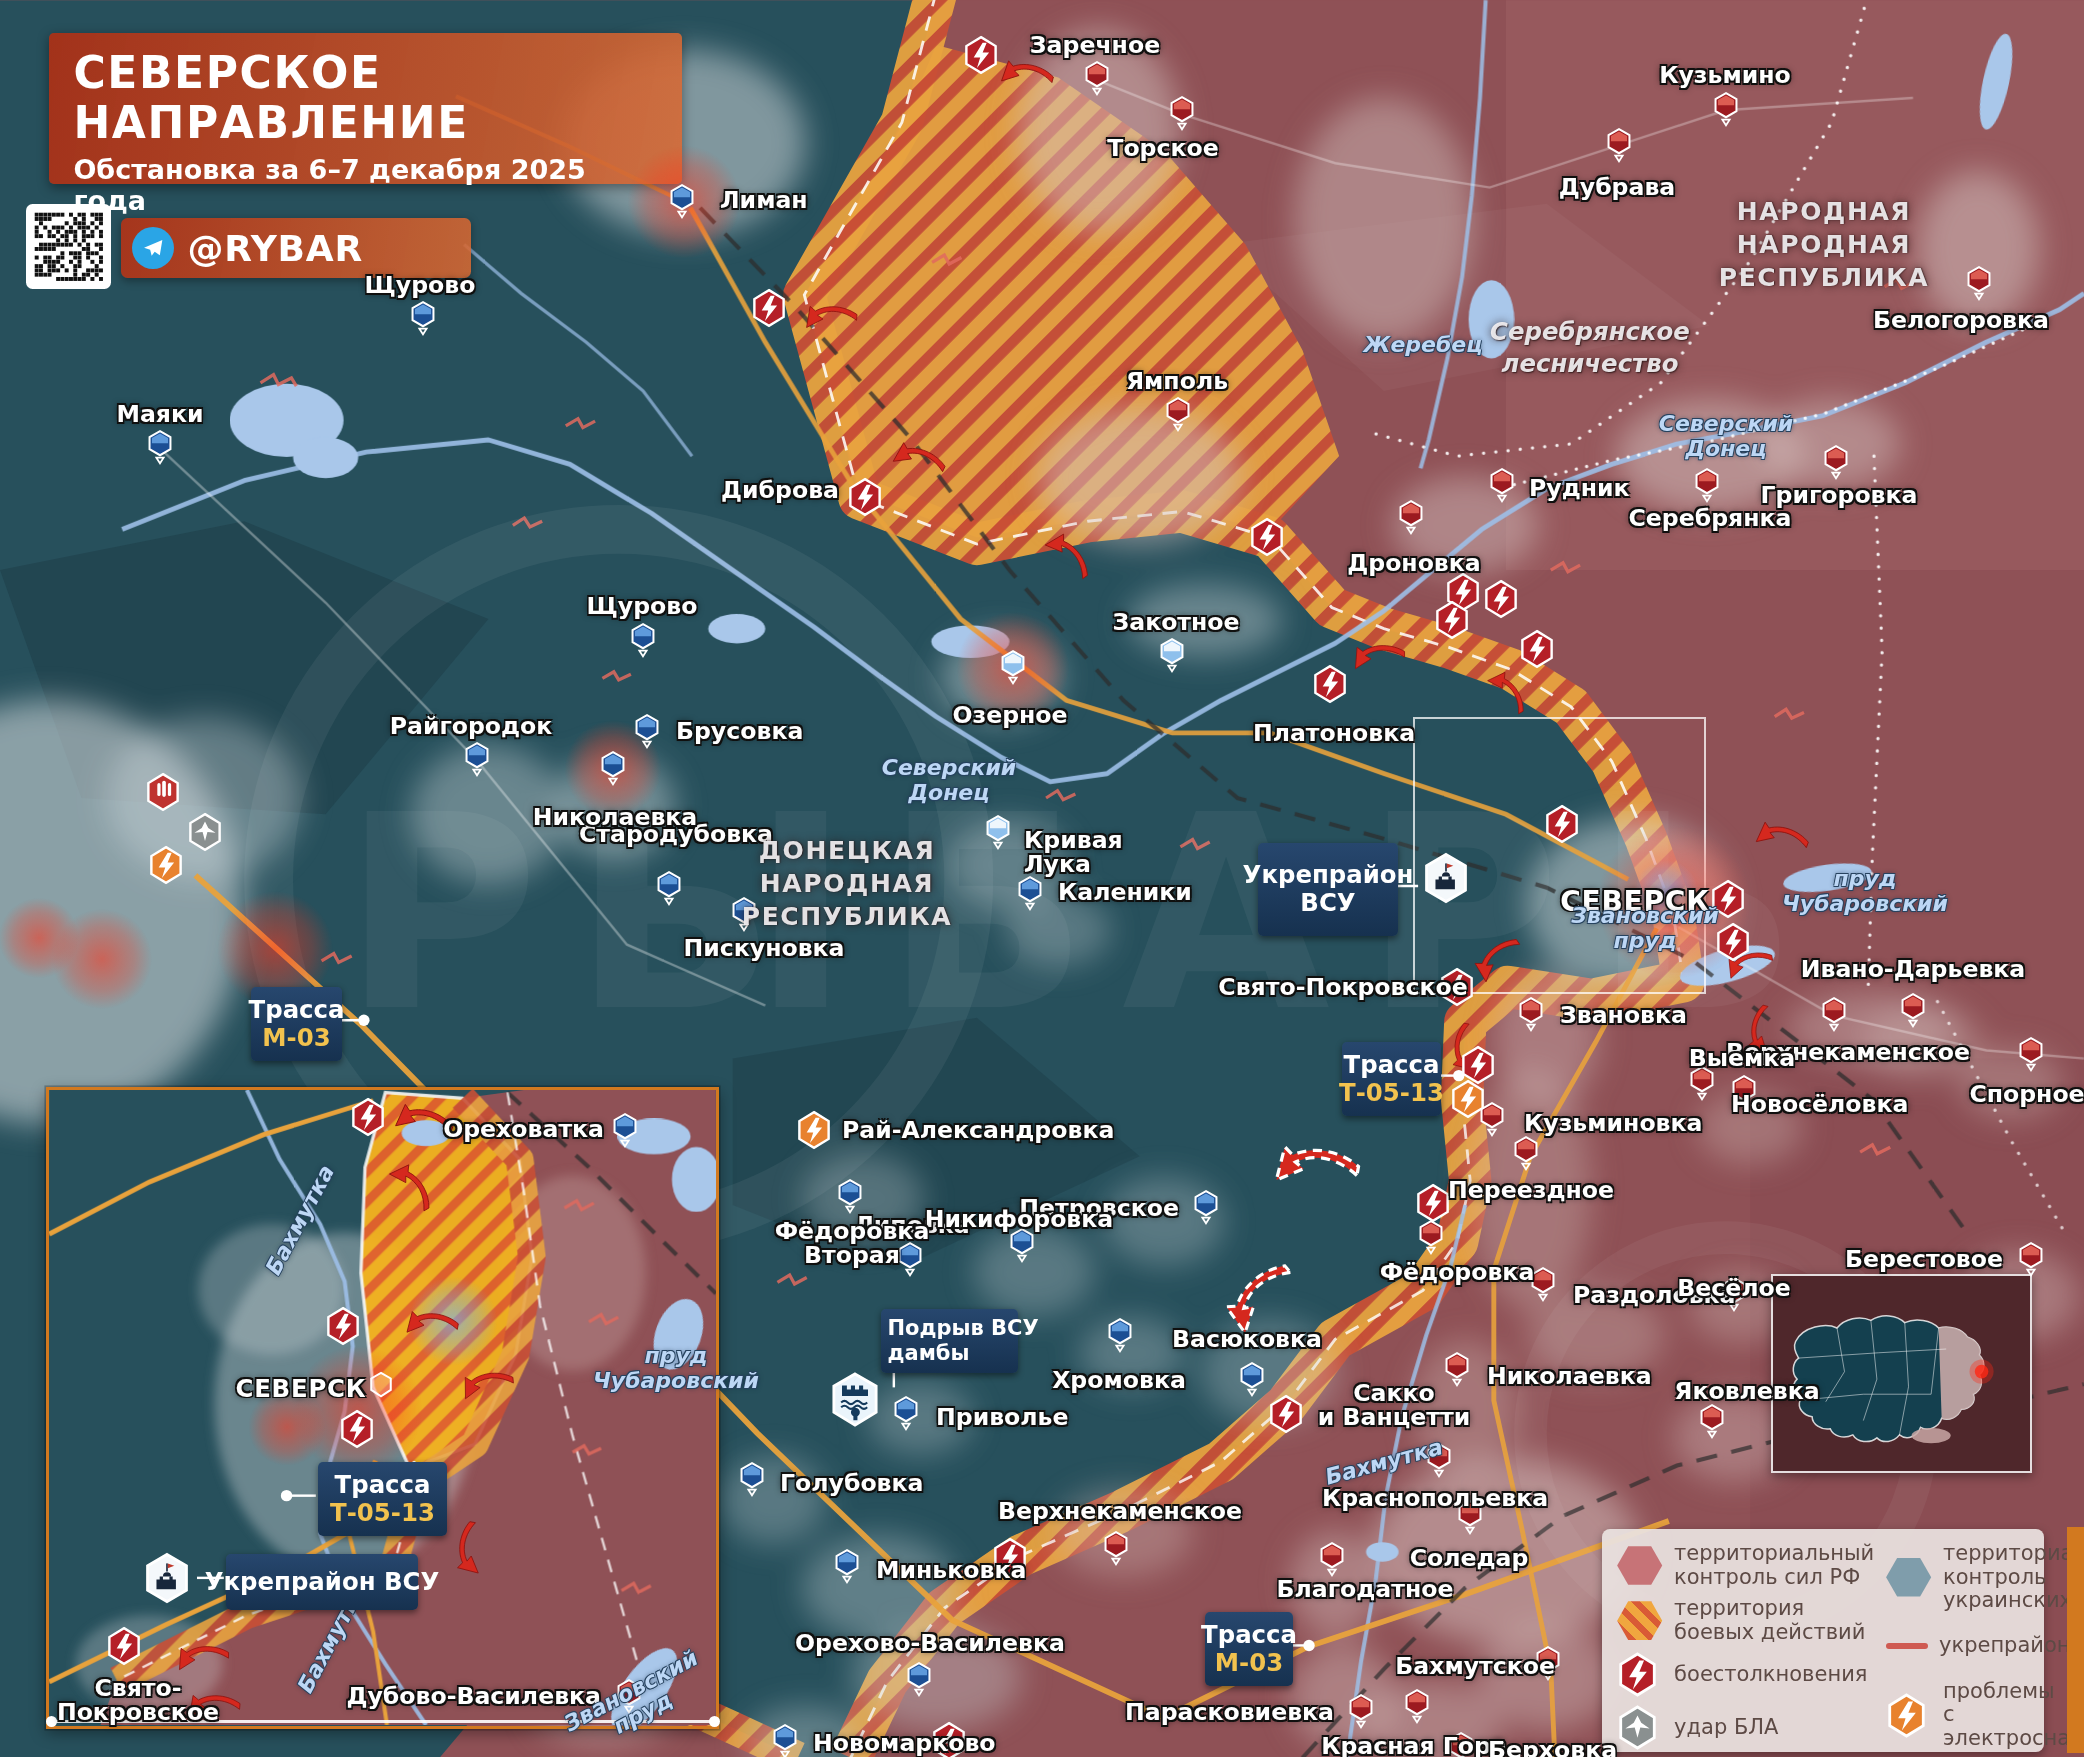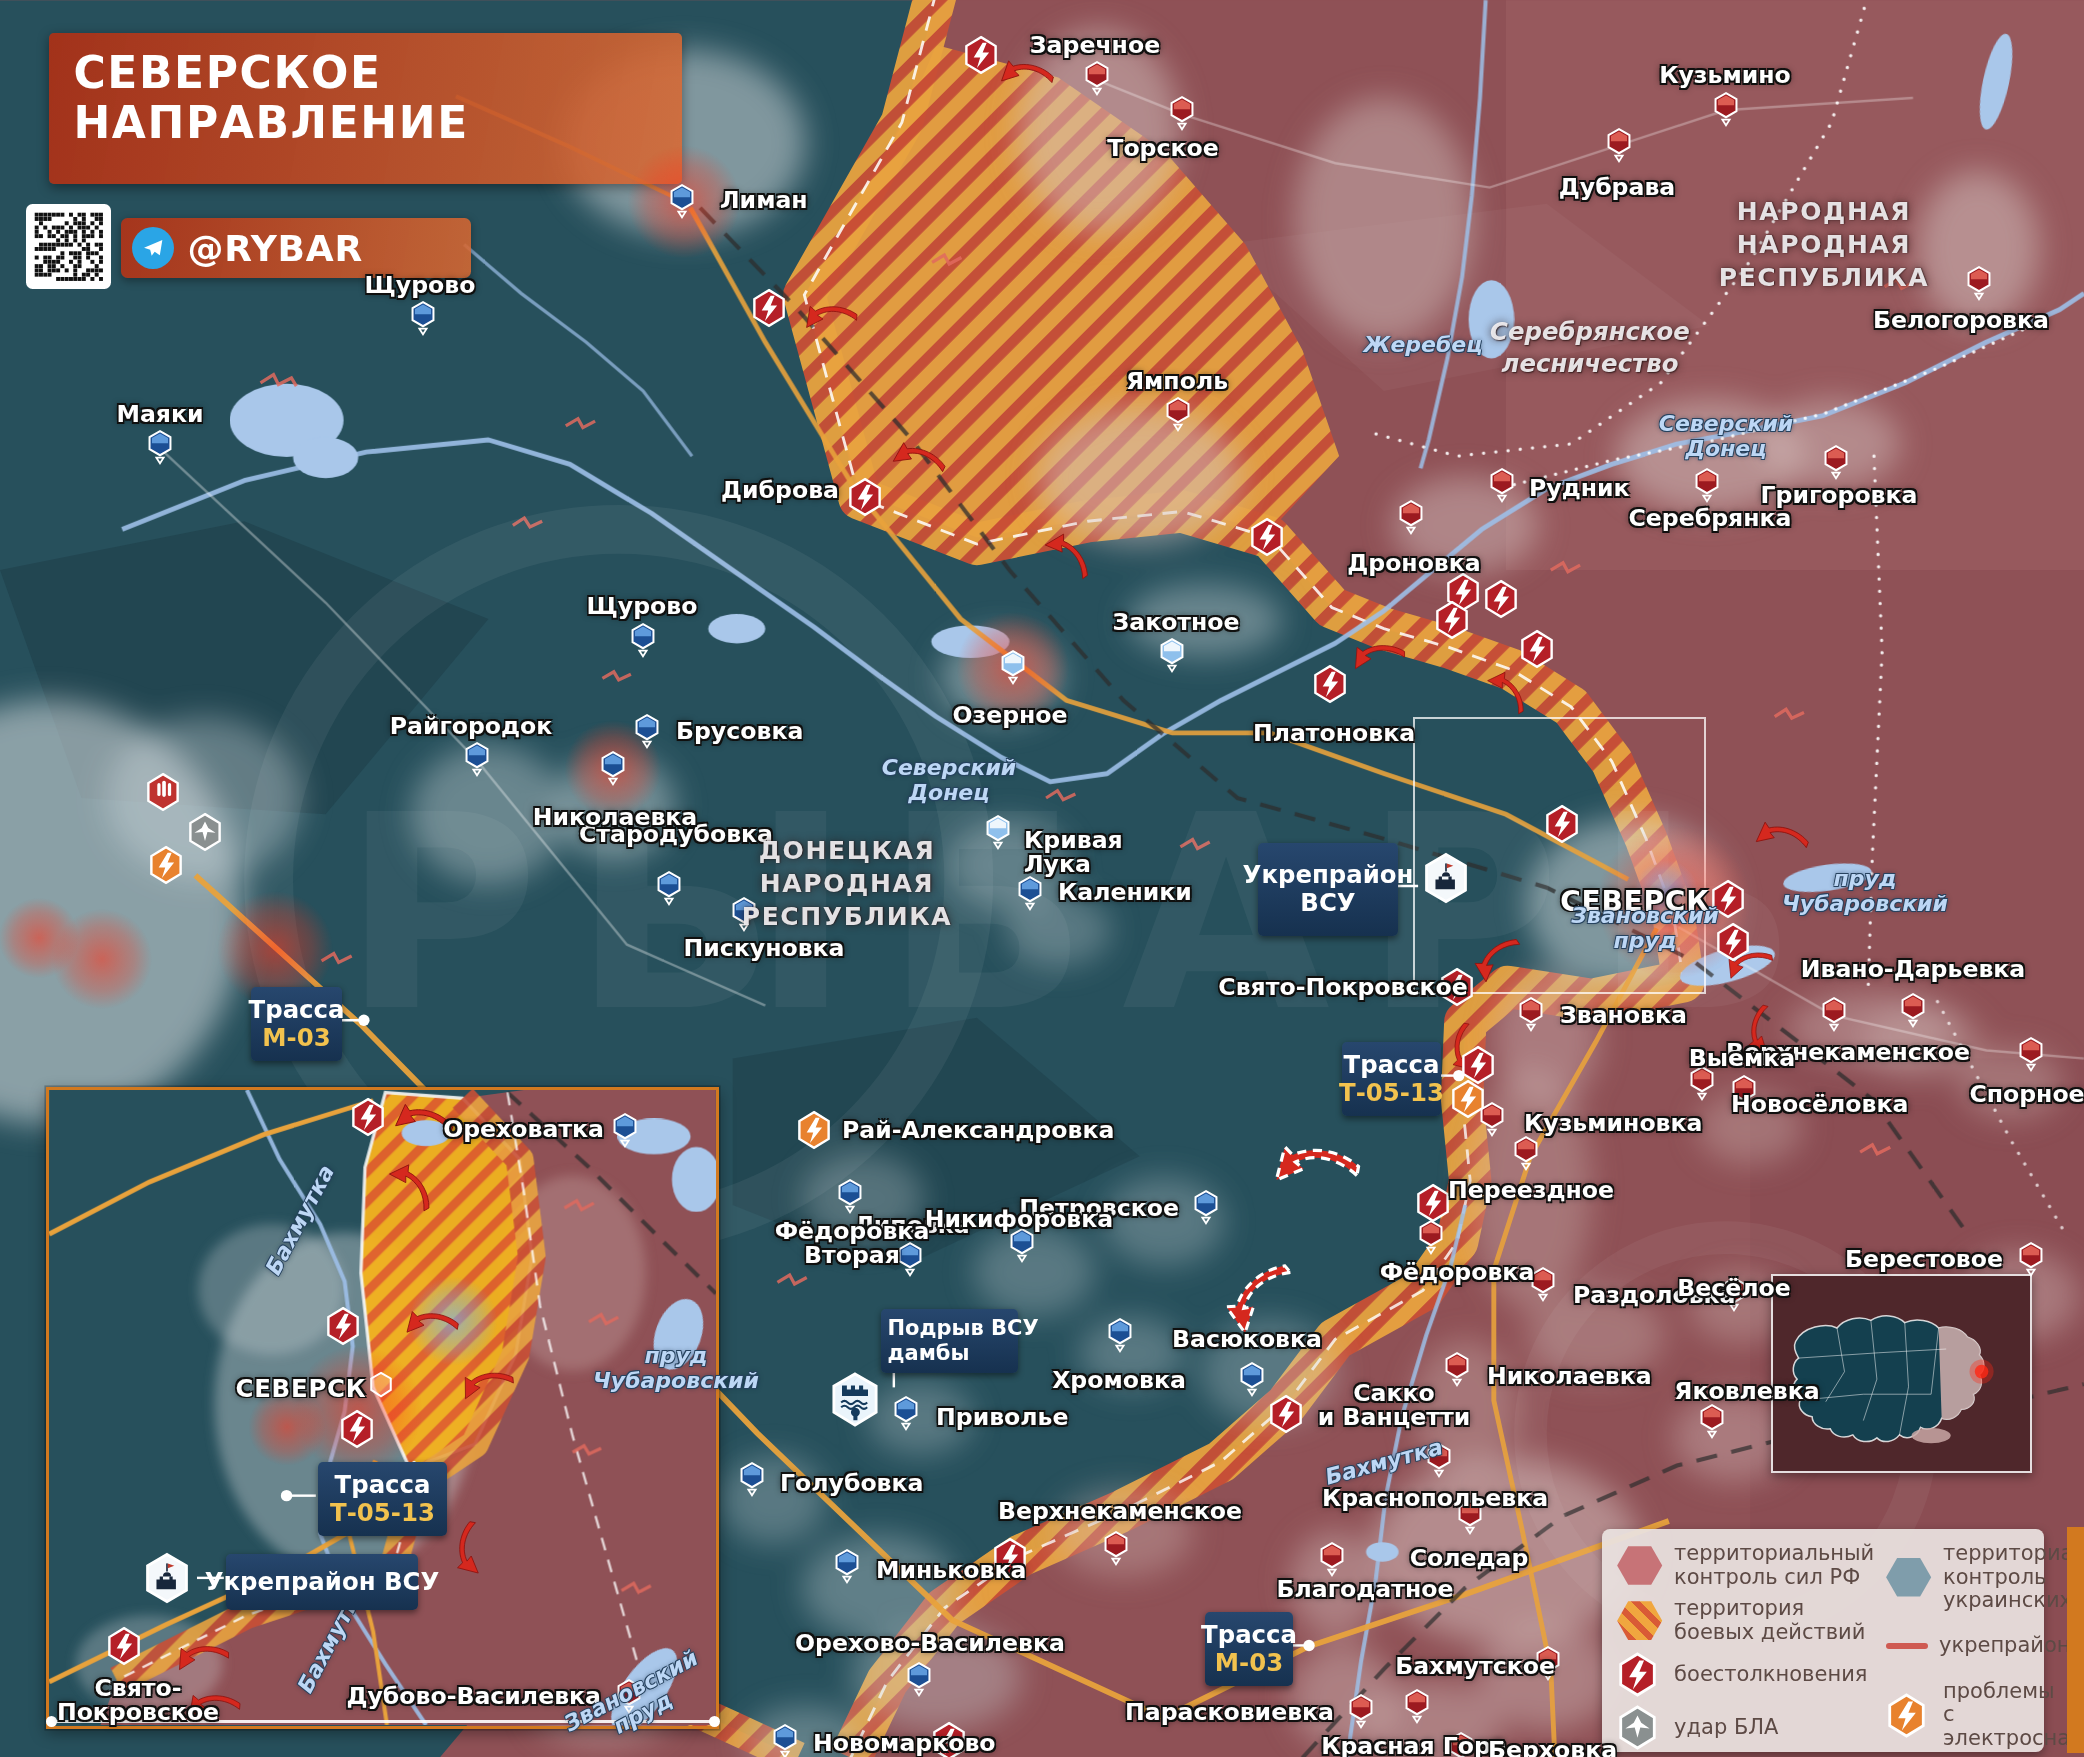--- a/index.html
+++ b/index.html
@@ -1087,20 +1087,21 @@
       </div>
       <div class="callout" style="left: 226px; top: 1554px; width: 179px; height: 49px;">
         <div class="cl">Укрепрайон ВСУ</div>
       </div>
     </div>
 
   <div id="watermark">РЫБАРЬ</div>
 
   <div id="title-box">
     <h1>СЕВЕРСКОЕ НАПРАВЛЕНИЕ</h1>
+    <p>Обстановка за 6–7 декабря 2025 года</p>
   </div>
   <div id="qr">
     <svg width="72" height="72" viewBox="0 0 21 21">
         <rect x="0.5" y="0.5" width="1.15" height="1.15" fill="#111"></rect>
         <rect x="1.75" y="0.5" width="1.15" height="1.15" fill="#111"></rect>
         <rect x="3" y="0.5" width="1.15" height="1.15" fill="#111"></rect>
         <rect x="4.25" y="0.5" width="1.15" height="1.15" fill="#111"></rect>
         <rect x="5.5" y="0.5" width="1.15" height="1.15" fill="#111"></rect>
         <rect x="6.75" y="0.5" width="1.15" height="1.15" fill="#111"></rect>
         <rect x="8" y="0.5" width="1.15" height="1.15" fill="#111"></rect>

